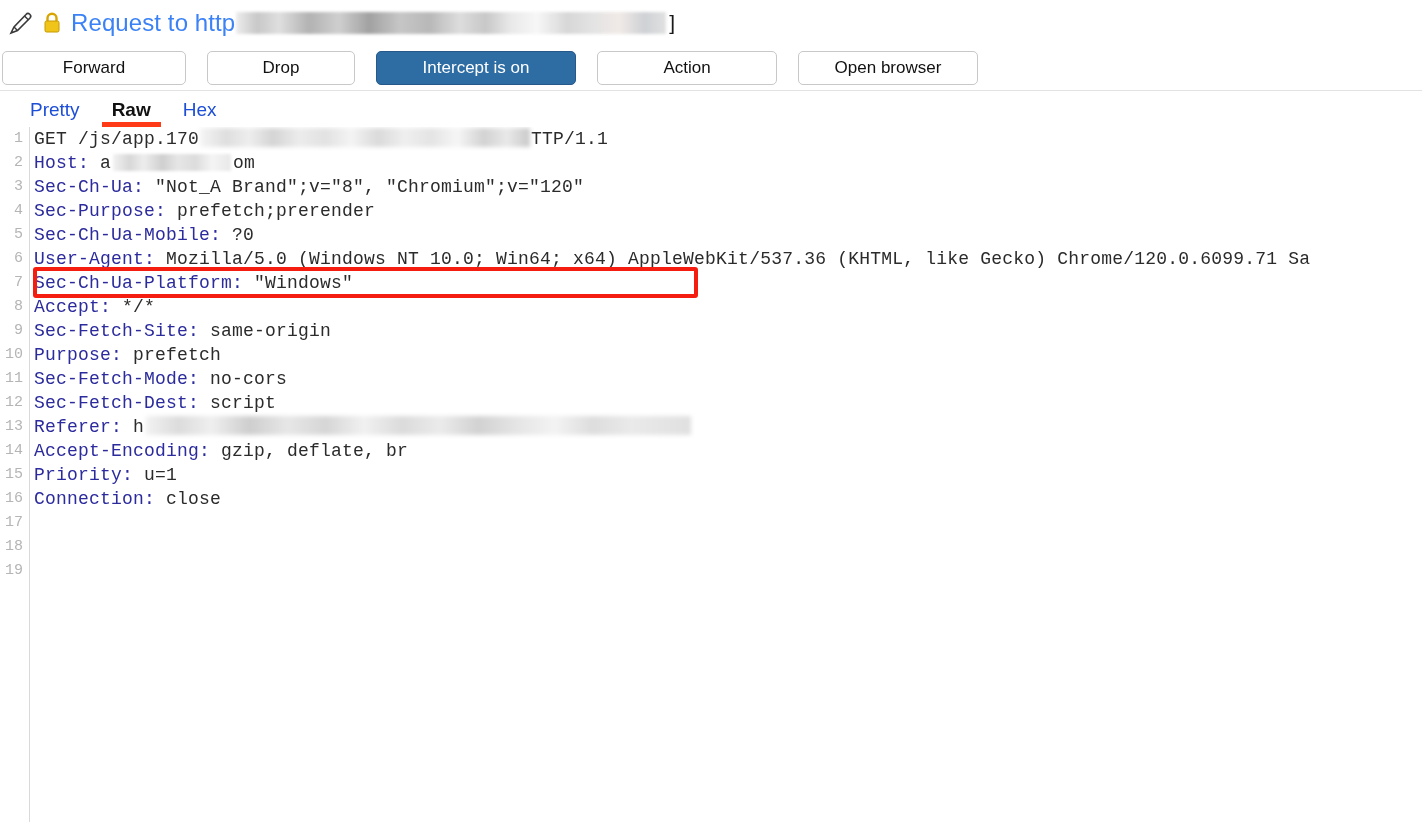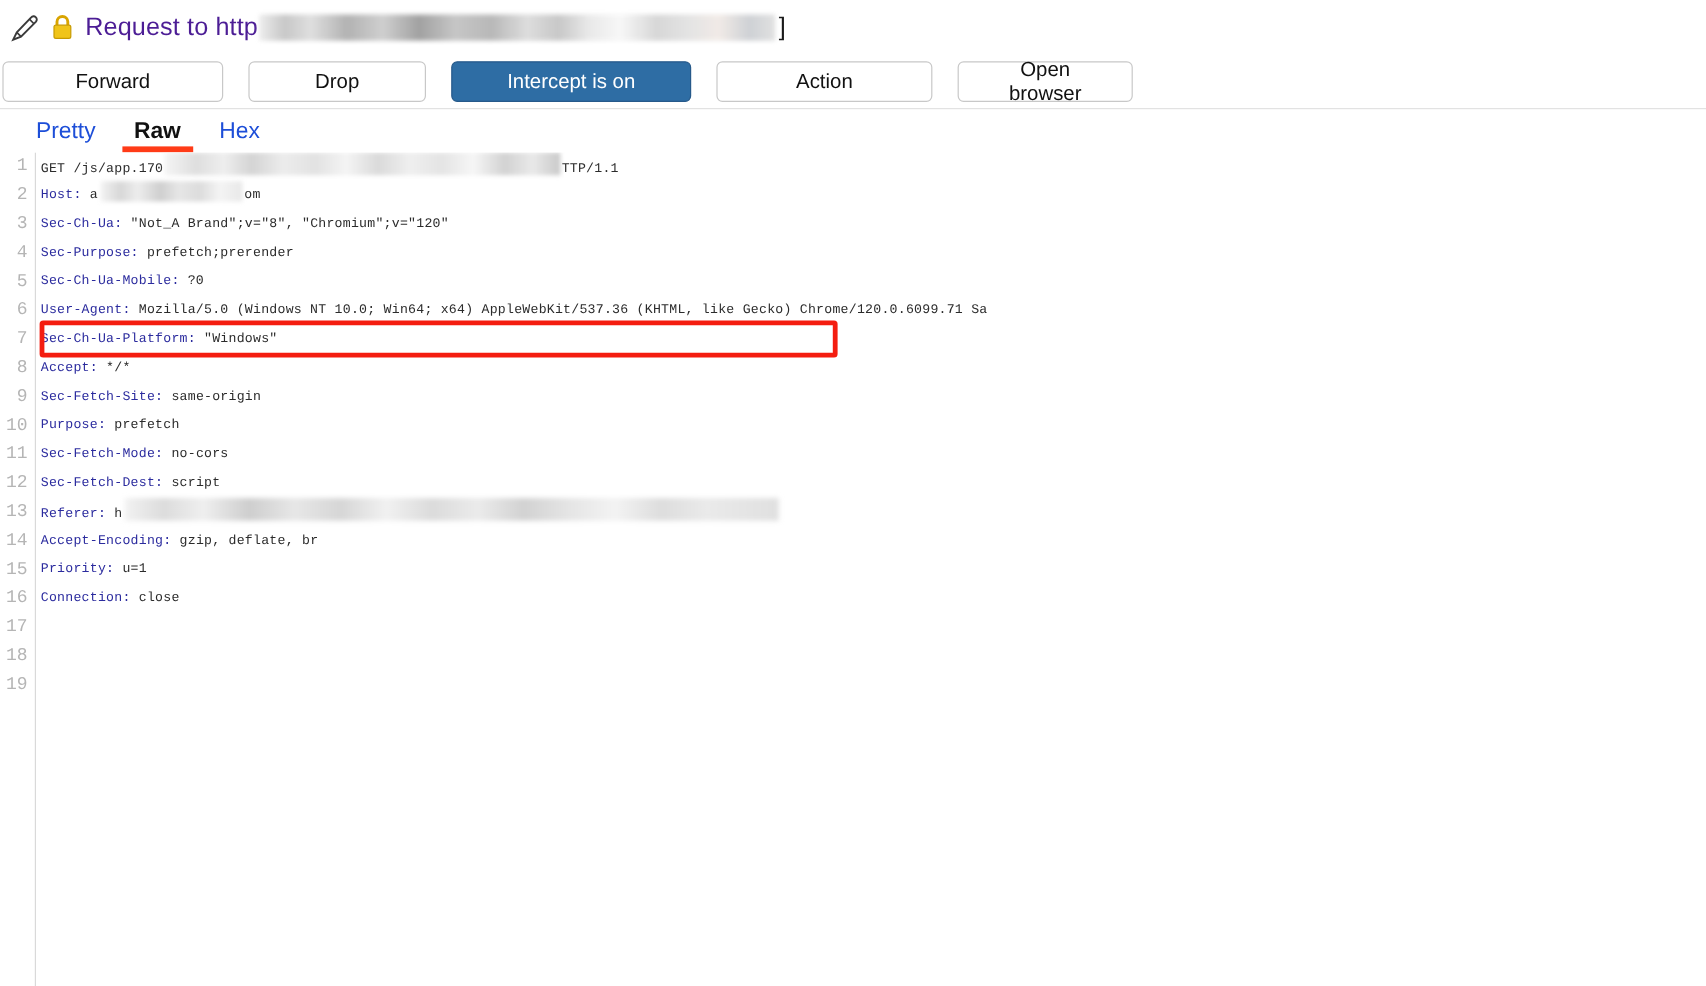--- a/index.html
+++ b/index.html
@@ -31,22 +31,22 @@
     flex: 0 0 auto;
     margin-right: 8px;
   }
   .lock-icon {
     width: 20px;
     height: 24px;
     flex: 0 0 auto;
     margin-right: 9px;
   }
   .title-text {
-    font-size: 21px;
-    color: #4c1d95;
+    font-size: 24px;
+    color: #3b82f6;
     font-family: "Liberation Sans", sans-serif;
     white-space: nowrap;
     letter-spacing: 0.1px;
   }
   .redacted-inline {
     display: inline-block;
     vertical-align: -4px;
     height: 22px;
     width: 430px;
     margin: 0 1px;
@@ -106,21 +106,21 @@
   }
   .btn.primary {
     background: #2e6da4;
     border: 1px solid #26598a;
     color: #ffffff;
   }
   .btn-forward { width: 184px; }
   .btn-drop { width: 148px; }
   .btn-intercept { width: 200px; }
   .btn-action { width: 180px; }
-  .btn-openbrowser { width: 146px; }
+  .btn-openbrowser { width: 180px; }
 
   .bar-divider {
     height: 1px;
     background: #e2e2e2;
     width: 100%;
   }
 
   
   .tabbar {
     display: flex;
@@ -183,21 +183,21 @@
     left: 34px;
     top: 0;
     right: 0;
     height: 100%;
   }
   .code .line {
     height: 24px;
     line-height: 24px;
     white-space: nowrap;
     font-family: "Liberation Mono", monospace;
-    font-size: 11px;
+    font-size: 18px;
     color: #222222;
     letter-spacing: 0.2px;
   }
   .code .line .hdr {
     color: #2b2b9e;
   }
   .code .line .val {
     color: #2b2b2b;
   }
   .redact-host {

